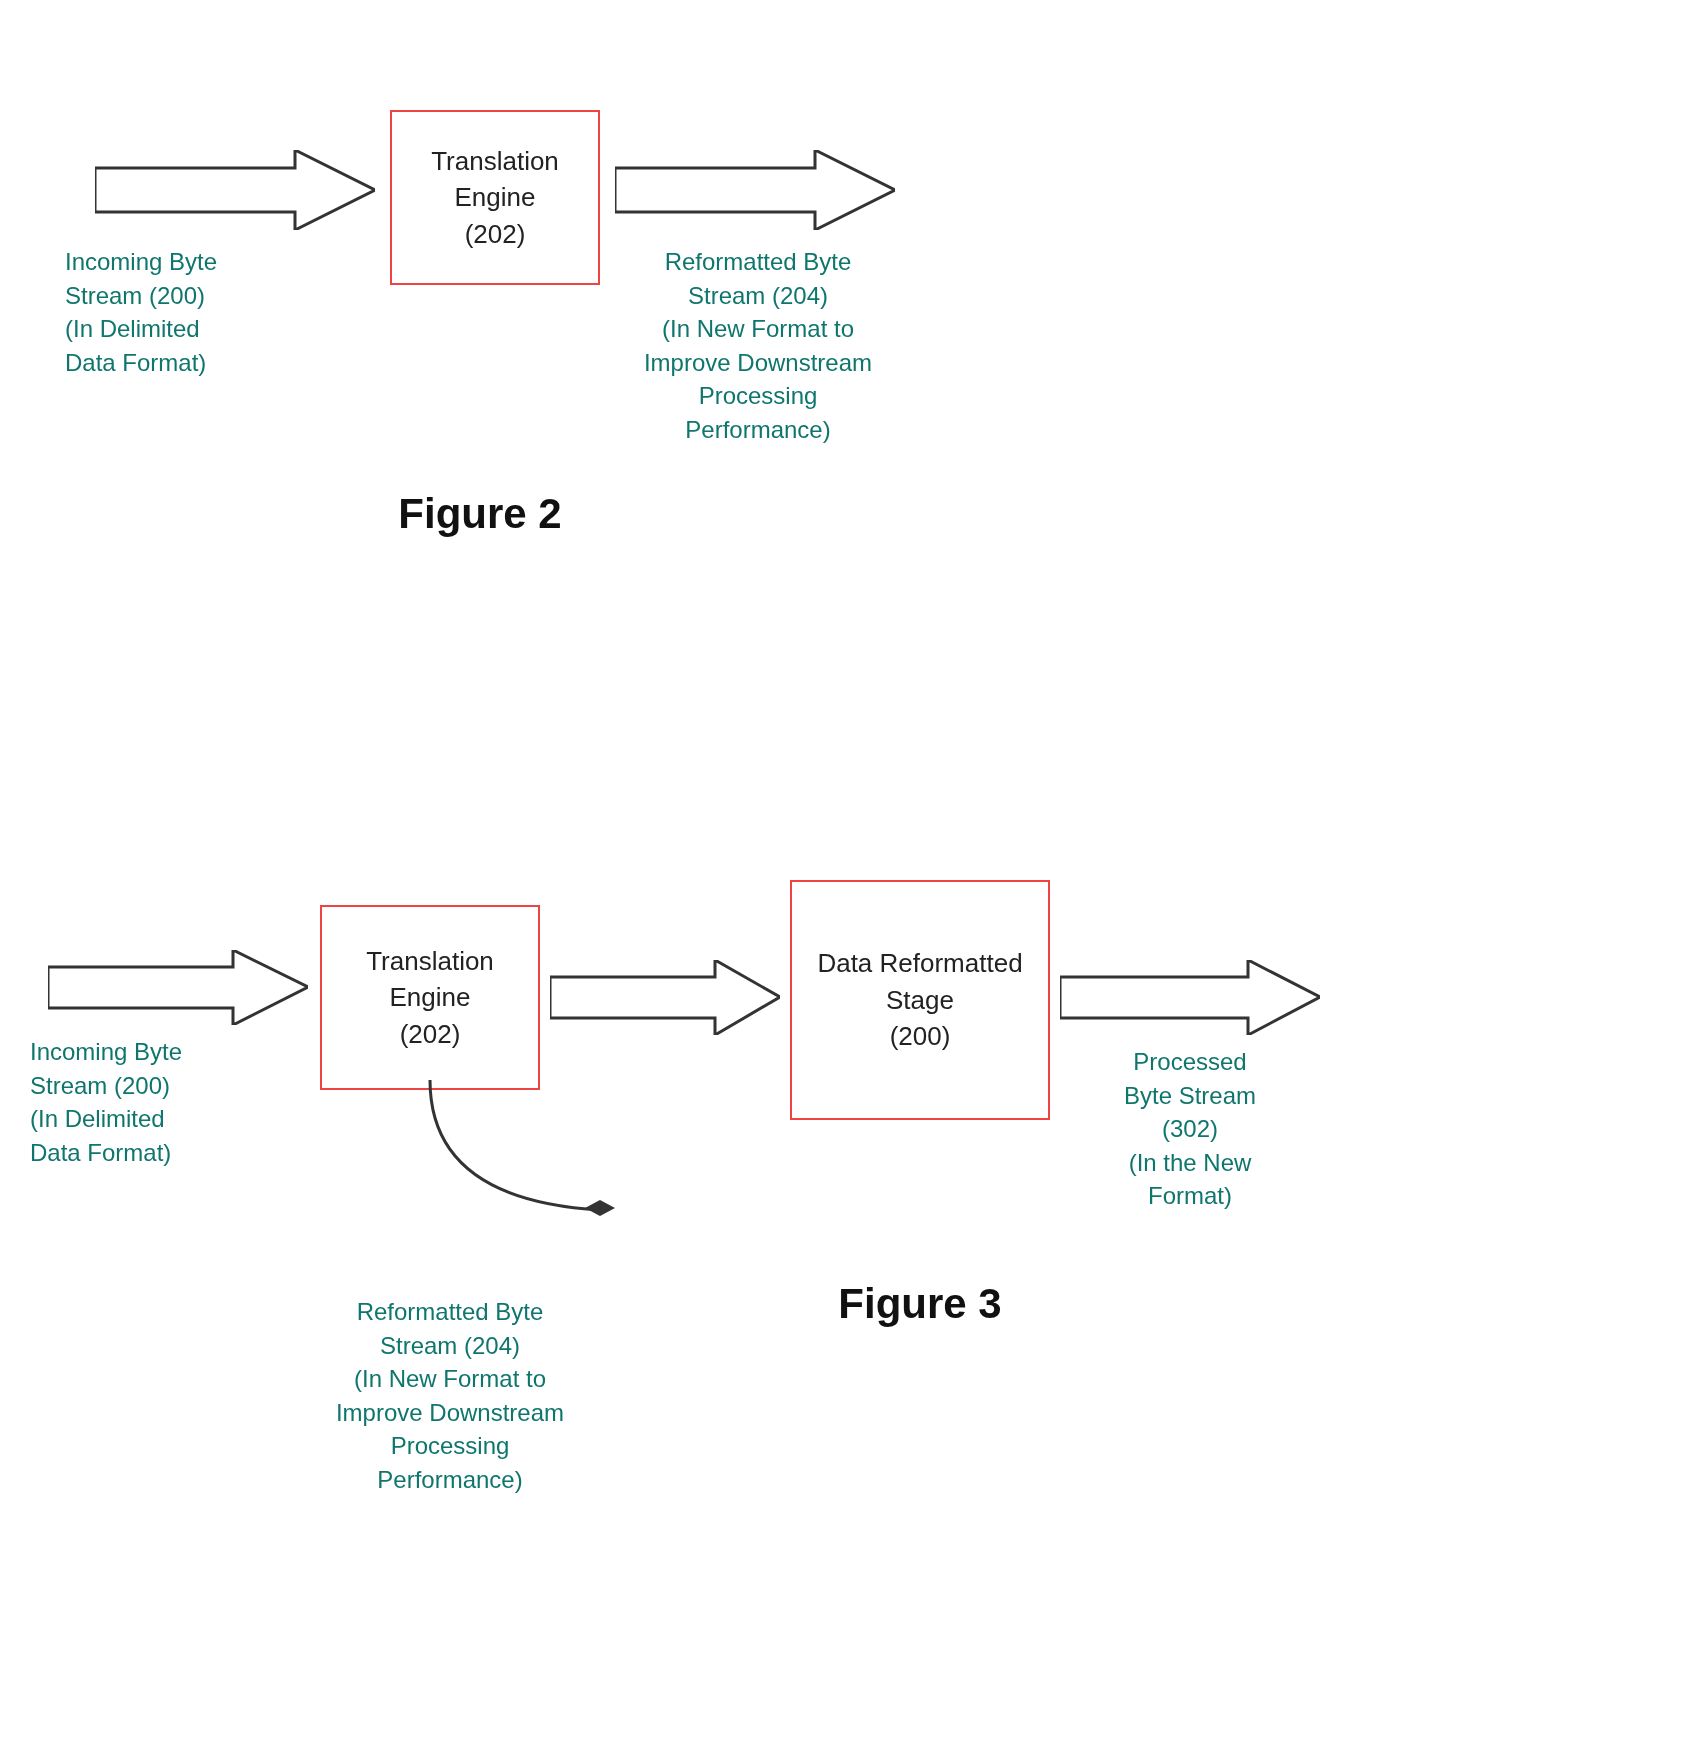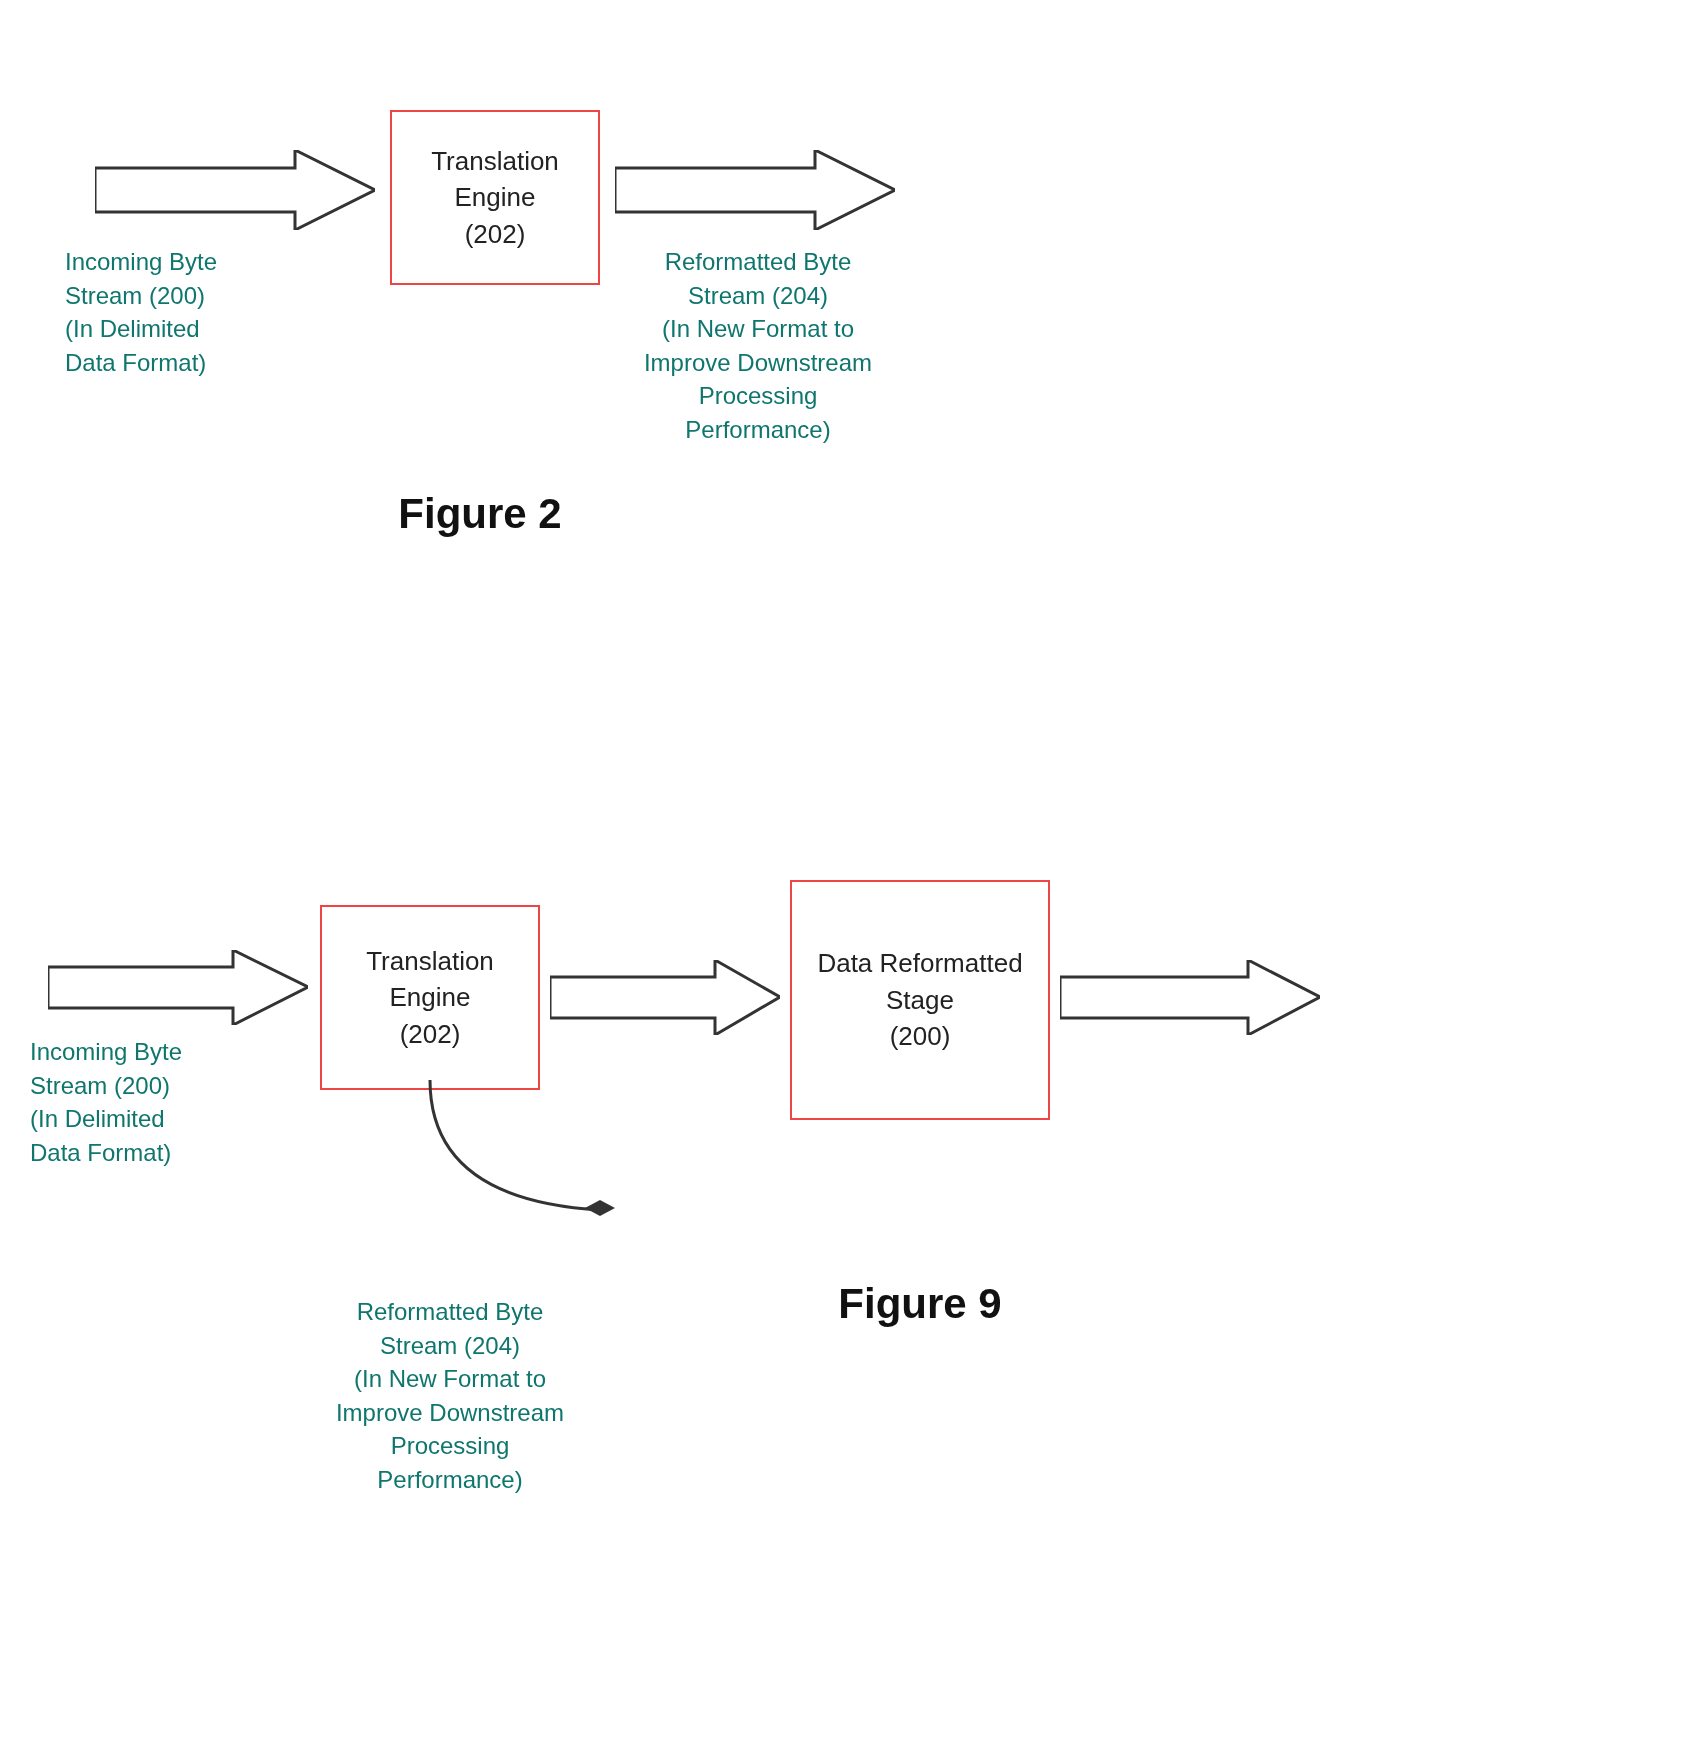--- a/index.html
+++ b/index.html
@@ -147,36 +147,43 @@
         <span>Data Reformatted</span><br>
         <span>Stage</span><br>
         <span>(200)</span>
       </div>
     </div>
 
     <svg style="position:absolute; top:210px; left:1060px;" width="260" height="75">
       <polygon points="0,17 188,17 188,0 260,37 188,75 188,58 0,58" fill="white" stroke="#333" stroke-width="3"></polygon>
     </svg>
 
+    <div class="label" style="left:1070px; top:295px; width:240px; text-align:center;">
+      <span>Processed</span><br>
+      <span>Byte Stream</span><br>
+      <span>(302)</span><br>
+      <span>(In the New</span><br>
+      <span>Format)</span>
+    </div>
 
     <svg style="position:absolute; top:330px; left:380px;" width="440" height="200">
 
       <path d="M 50 0 Q 50 120 220 130" fill="none" stroke="#333" stroke-width="3"></path>
 
       <polygon points="220,120 205,128 220,136 235,128" fill="#333"></polygon>
     </svg>
 
     <div class="label" style="left:300px; top:545px; width:300px; text-align:center;">
       <span>Reformatted Byte</span><br>
       <span>Stream (204)</span><br>
       <span>(In New Format to</span><br>
       <span>Improve Downstream</span><br>
       <span>Processing</span><br>
       <span>Performance)</span>
     </div>
 
     <div class="figure-caption" style="left:720px; top:530px; width:400px;">
-      <span>Figure 9</span>
+      <span>Figure 3</span>
     </div>
 
   </div>
 
 </div>
 
 </body></html>

